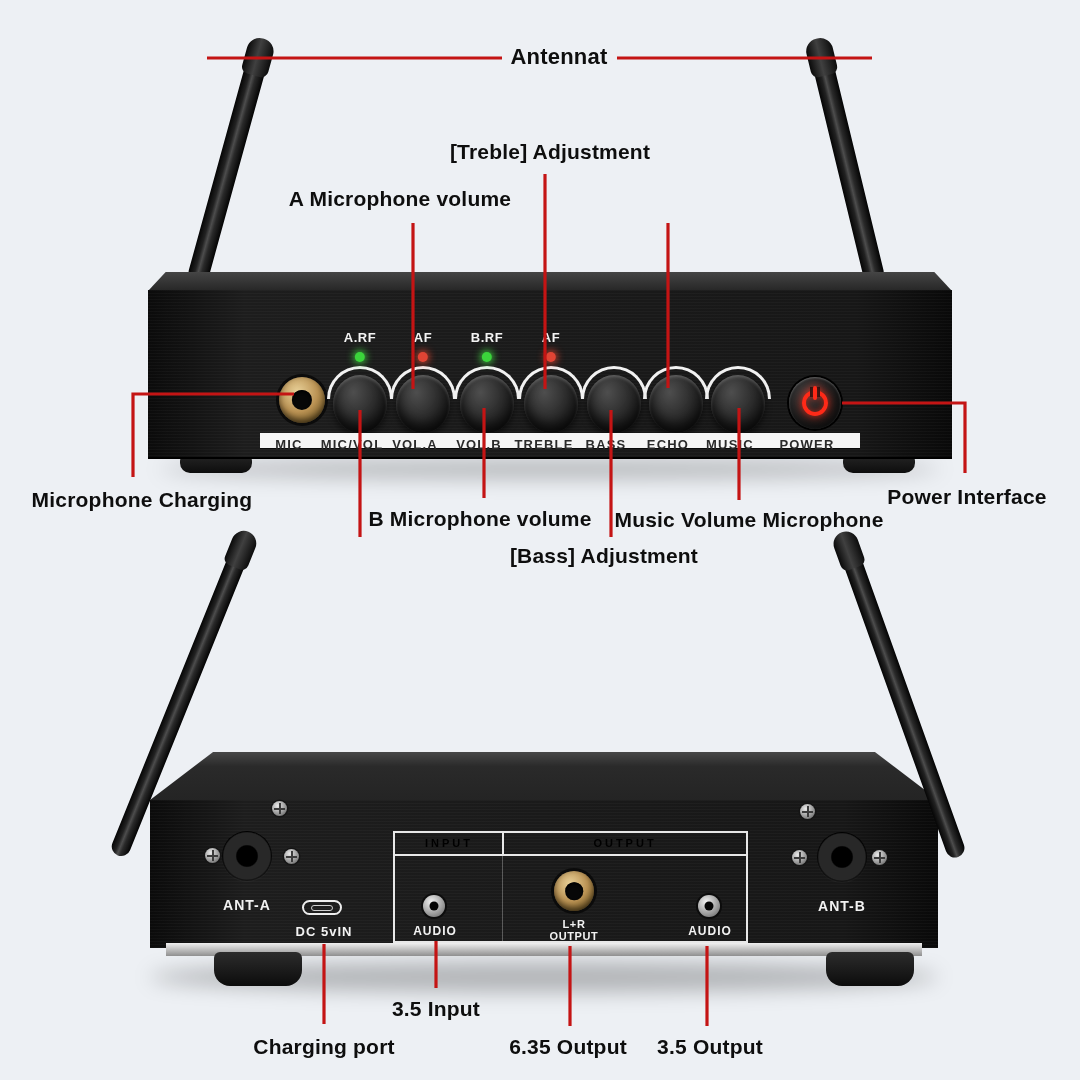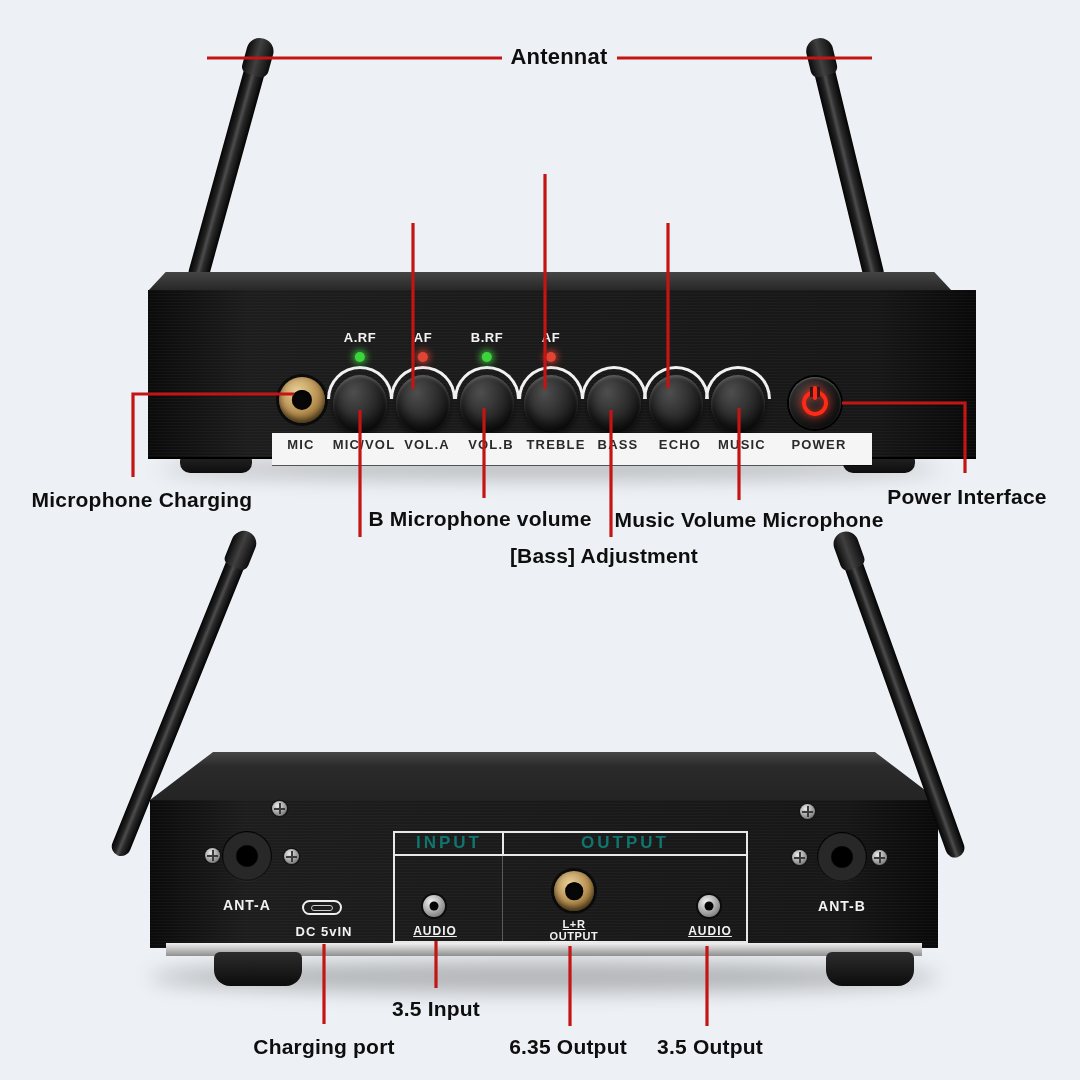--- a/index.html
+++ b/index.html
@@ -45,38 +45,38 @@
     box-shadow:0 0 0 1.5px #151515;}
   .screw::before,.screw::after{content:'';position:absolute;background:#3c3c3c;}
   .screw::before{left:2px;right:2px;top:50%;height:2px;margin-top:-1px;}
   .screw::after{top:2px;bottom:2px;left:50%;width:2px;margin-left:-1px;}
 
   
   .front-top{position:absolute;left:148px;top:272px;width:804px;height:19px;
     background:linear-gradient(180deg,#454545,#262626);
     clip-path:polygon(2.2% 0,97.8% 0,100% 100%,0 100%);z-index:3;}
   .front-face{position:absolute;left:148px;top:290px;width:804px;height:167px;z-index:3;
-    border-bottom:2px solid #000;padding-left:24px;}
+    border-bottom:2px solid #000;}
   .front-foot{position:absolute;top:457px;width:72px;height:16px;z-index:2;
     background:linear-gradient(180deg,#222,#0d0d0d);border-radius:4px 4px 10px 10px;}
 
   .knob-unit{position:absolute;top:76px;width:68px;height:94px;}
   .arc{position:absolute;left:1px;top:0;width:66px;height:33px;box-sizing:border-box;
     border:3px solid #f2f2f2;border-bottom:none;border-radius:33px 33px 0 0;}
   .knob{position:absolute;left:7px;top:9px;width:54px;height:58px;border-radius:50%;
     background:radial-gradient(ellipse at 38% 30%, #4e4e4e, #262626 55%, #0e0e0e 100%);
     box-shadow:inset 0 2px 3px rgba(255,255,255,.22), inset 0 -8px 12px rgba(0,0,0,.7), 0 4px 6px rgba(0,0,0,.5);}
 
   .ind{position:absolute;top:40px;transform:translateX(-50%);text-align:center;z-index:4;}
   .ind-label{font-size:13px;font-weight:700;color:#f3f3f3;letter-spacing:.5px;}
   .led{width:10px;height:10px;border-radius:50%;margin:7px auto 0;}
   .led-green{background:#3bd43b;box-shadow:0 0 7px 2px rgba(70,220,70,.75);}
   .led-red{background:#e04434;box-shadow:0 0 7px 2px rgba(230,70,50,.75);}
 
-  .strip{position:absolute;left:124px;top:143px;width:600px;height:32px;background:#f5f5f5;
+  .strip{position:absolute;left:112px;top:143px;width:600px;height:15px;background:#f5f5f5;
     box-shadow:0 1px 0 rgba(0,0,0,.6);}
   .strip-label{position:absolute;top:4px;transform:translateX(-50%);font-size:13px;font-weight:700;
     color:#2a2a2a;letter-spacing:1.2px;white-space:nowrap;}
 
   .pwr{position:absolute;left:641px;top:87px;width:52px;height:52px;border-radius:50%;
     background:radial-gradient(circle at 35% 30%, #3d3d3d, #161616 60%, #050505);
     box-shadow:0 0 0 2px #000, inset 0 1px 2px rgba(255,255,255,.28);}
   .pwr-glyph{position:absolute;left:50%;top:50%;width:26px;height:26px;transform:translate(-50%,-50%);
     box-sizing:border-box;border:4px solid #ff2a18;border-radius:50%;
     box-shadow:0 0 10px rgba(255,45,25,.85), inset 0 0 6px rgba(255,45,25,.55);}
@@ -105,24 +105,24 @@
   .usbc{position:absolute;left:302px;top:900px;width:40px;height:15px;box-sizing:border-box;
     border:2px solid #ededed;border-radius:8px;z-index:5;}
   .usbc::after{content:'';position:absolute;left:50%;top:50%;transform:translate(-50%,-50%);
     width:20px;height:4px;border:1.5px solid #cfcfcf;border-radius:3px;}
 
   .io-panel{position:absolute;left:393px;top:831px;width:355px;height:112px;box-sizing:border-box;
     border:2px solid #e8e8e8;z-index:4;}
   .io-header-line{position:absolute;left:0;right:0;top:21px;height:2px;background:#e8e8e8;}
   .io-divider-top{position:absolute;left:107px;top:0;width:2px;height:21px;background:#e8e8e8;}
   .io-divider-bottom{position:absolute;left:107px;top:23px;width:1px;bottom:0;background:rgba(255,255,255,.28);}
-  .io-header{position:absolute;top:10px;transform:translate(-50%,-50%);color:#0f766e;
-    font-size:17px;font-weight:700;letter-spacing:3px;white-space:nowrap;}
+  .io-header{position:absolute;top:10px;transform:translate(-50%,-50%);color:#000000;
+    font-size:11px;font-weight:700;letter-spacing:3px;white-space:nowrap;}
   .io-label{position:absolute;transform:translate(-50%,-50%);color:#f2f2f2;font-weight:700;
-    font-size:12px;letter-spacing:1px;white-space:nowrap;text-decoration:underline;}
+    font-size:12px;letter-spacing:1px;white-space:nowrap;}
   .io-label.small{font-size:11px;letter-spacing:.6px;}
 </style>
 </head>
 <body>
 
 <div class="stage">
 
   <div class="unit-shadow" style="left:160px;top:460px;width:780px;height:18px;"></div>
 
   <div class="antenna" style="left:219px;top:37px;width:21px;height:250px;transform:rotate(15.4deg);"></div>
@@ -259,20 +259,22 @@
     <path d="M739 408 L739 500" stroke="#c41414" marker-end="url(#ah)"></path>
     <path d="M360 410 L360 537" stroke="#c41414" marker-end="url(#ah)"></path>
     <path d="M611 410 L611 537" stroke="#c41414" marker-end="url(#ah)"></path>
     <path d="M324 944 L324 1024" stroke="#c41414" marker-end="url(#ah)"></path>
     <path d="M436 941 L436 988" stroke="#c41414" marker-end="url(#ah)"></path>
     <path d="M570 946 L570 1026" stroke="#c41414" marker-end="url(#ah)"></path>
     <path d="M707 946 L707 1026" stroke="#c41414" marker-end="url(#ah)"></path>
   </svg>
 
   <div class="ann big" style="left:559px;top:57px;">Antennat</div>
+  <div class="ann" style="left:550px;top:152px;">[Treble] Adjustment</div>
+  <div class="ann" style="left:400px;top:199px;">A Microphone volume</div>
   <div class="ann" style="left:142px;top:500px;">Microphone Charging</div>
   <div class="ann" style="left:967px;top:497px;">Power Interface</div>
   <div class="ann" style="left:480px;top:519px;">B Microphone volume</div>
   <div class="ann" style="left:749px;top:520px;">Music Volume Microphone</div>
   <div class="ann" style="left:604px;top:556px;">[Bass] Adjustment</div>
   <div class="ann" style="left:324px;top:1047px;">Charging port</div>
   <div class="ann" style="left:436px;top:1009px;">3.5 Input</div>
   <div class="ann" style="left:568px;top:1047px;">6.35 Output</div>
   <div class="ann" style="left:710px;top:1047px;">3.5 Output</div>
 

